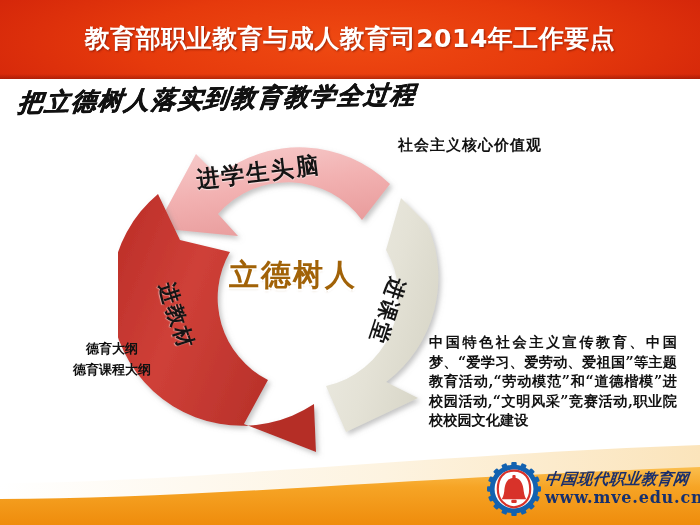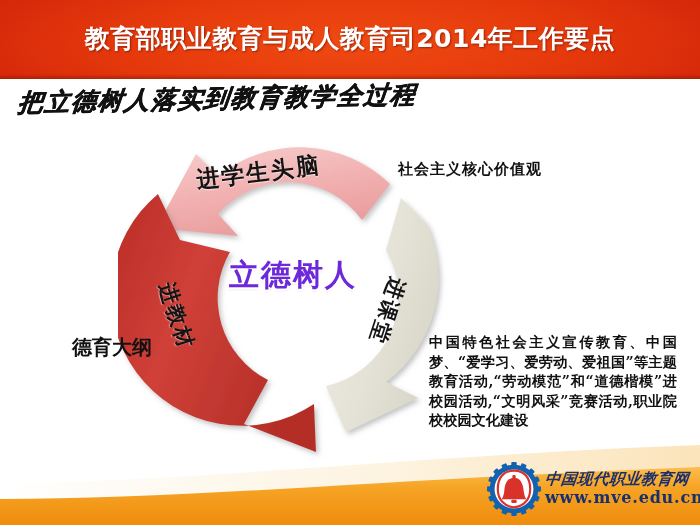--- a/index.html
+++ b/index.html
@@ -116,61 +116,60 @@
   }
   #center-text {
     position: absolute;
     left: 0;
     top: 123px;
     width: 350px;
     text-align: center;
     font-family: "DejaVu Sans", "Liberation Sans", sans-serif;
     font-size: 30px;
     font-weight: bold;
-    color: #6d28d9;
+    color: #a16207;
     letter-spacing: 2px;
     text-shadow:
       -1.5px -1.5px 0 #ffffff,
        1.5px -1.5px 0 #ffffff,
       -1.5px  1.5px 0 #ffffff,
        1.5px  1.5px 0 #ffffff,
        0 2px 2px rgba(140,80,0,0.25);
   }
 
   
   .side-text {
     position: absolute;
     font-family: "DejaVu Serif", "Liberation Serif", serif;
     font-weight: bold;
     color: #111111;
   }
   #heading-right {
     left: 398px;
-    top: 160px;
+    top: 136px;
     font-family: Liberation Sans, sans-serif;
     font-size: 15px;
     letter-spacing: 1px;
     white-space: nowrap;
   }
   #paragraph-right {
     left: 429px;
     top: 333px;
     width: 248px;
     font-size: 14.2px;
     line-height: 19.5px;
     text-align: justify;
   }
   #list-left {
     left: 50px;
     top: 338px;
     width: 124px;
-    font-size: 20px;
+    font-size: 13px;
     line-height: 21px;
     text-align: center;
-    font-family: Liberation Mono, monospace;
   }
   #list-left div { white-space: nowrap; }
 
   
   #footer {
     position: absolute;
     left: 0;
     bottom: 0;
     width: 700px;
     height: 86px;
@@ -289,20 +288,21 @@
     <div class="arc-label" id="label-right">进课堂</div>
     <div class="arc-label" id="label-left">进教材</div>
     <div id="center-text">立德树人</div>
   </div>
 
   <div class="side-text" id="heading-right">社会主义核心价值观</div>
   <div class="side-text" id="paragraph-right">中国特色社会主义宣传教育、中国梦、“爱学习、爱劳动、爱祖国”等主题教育活动,“劳动模范”和“道德楷模”进校园活动,“文明风采”竞赛活动,职业院校校园文化建设</div>
 
   <div class="side-text" id="list-left">
     <div>德育大纲</div>
+    <div>德育课程大纲</div>
   </div>
 
   <div id="footer">
     <svg width="700" height="86" viewBox="0 0 700 86">
       <defs>
         <linearGradient id="gradOrange" x1="0" y1="0" x2="0" y2="1">
           <stop offset="0%" stop-color="#fbbe4e"></stop>
           <stop offset="35%" stop-color="#f6a425"></stop>
           <stop offset="100%" stop-color="#ef8c0c"></stop>
         </linearGradient>

